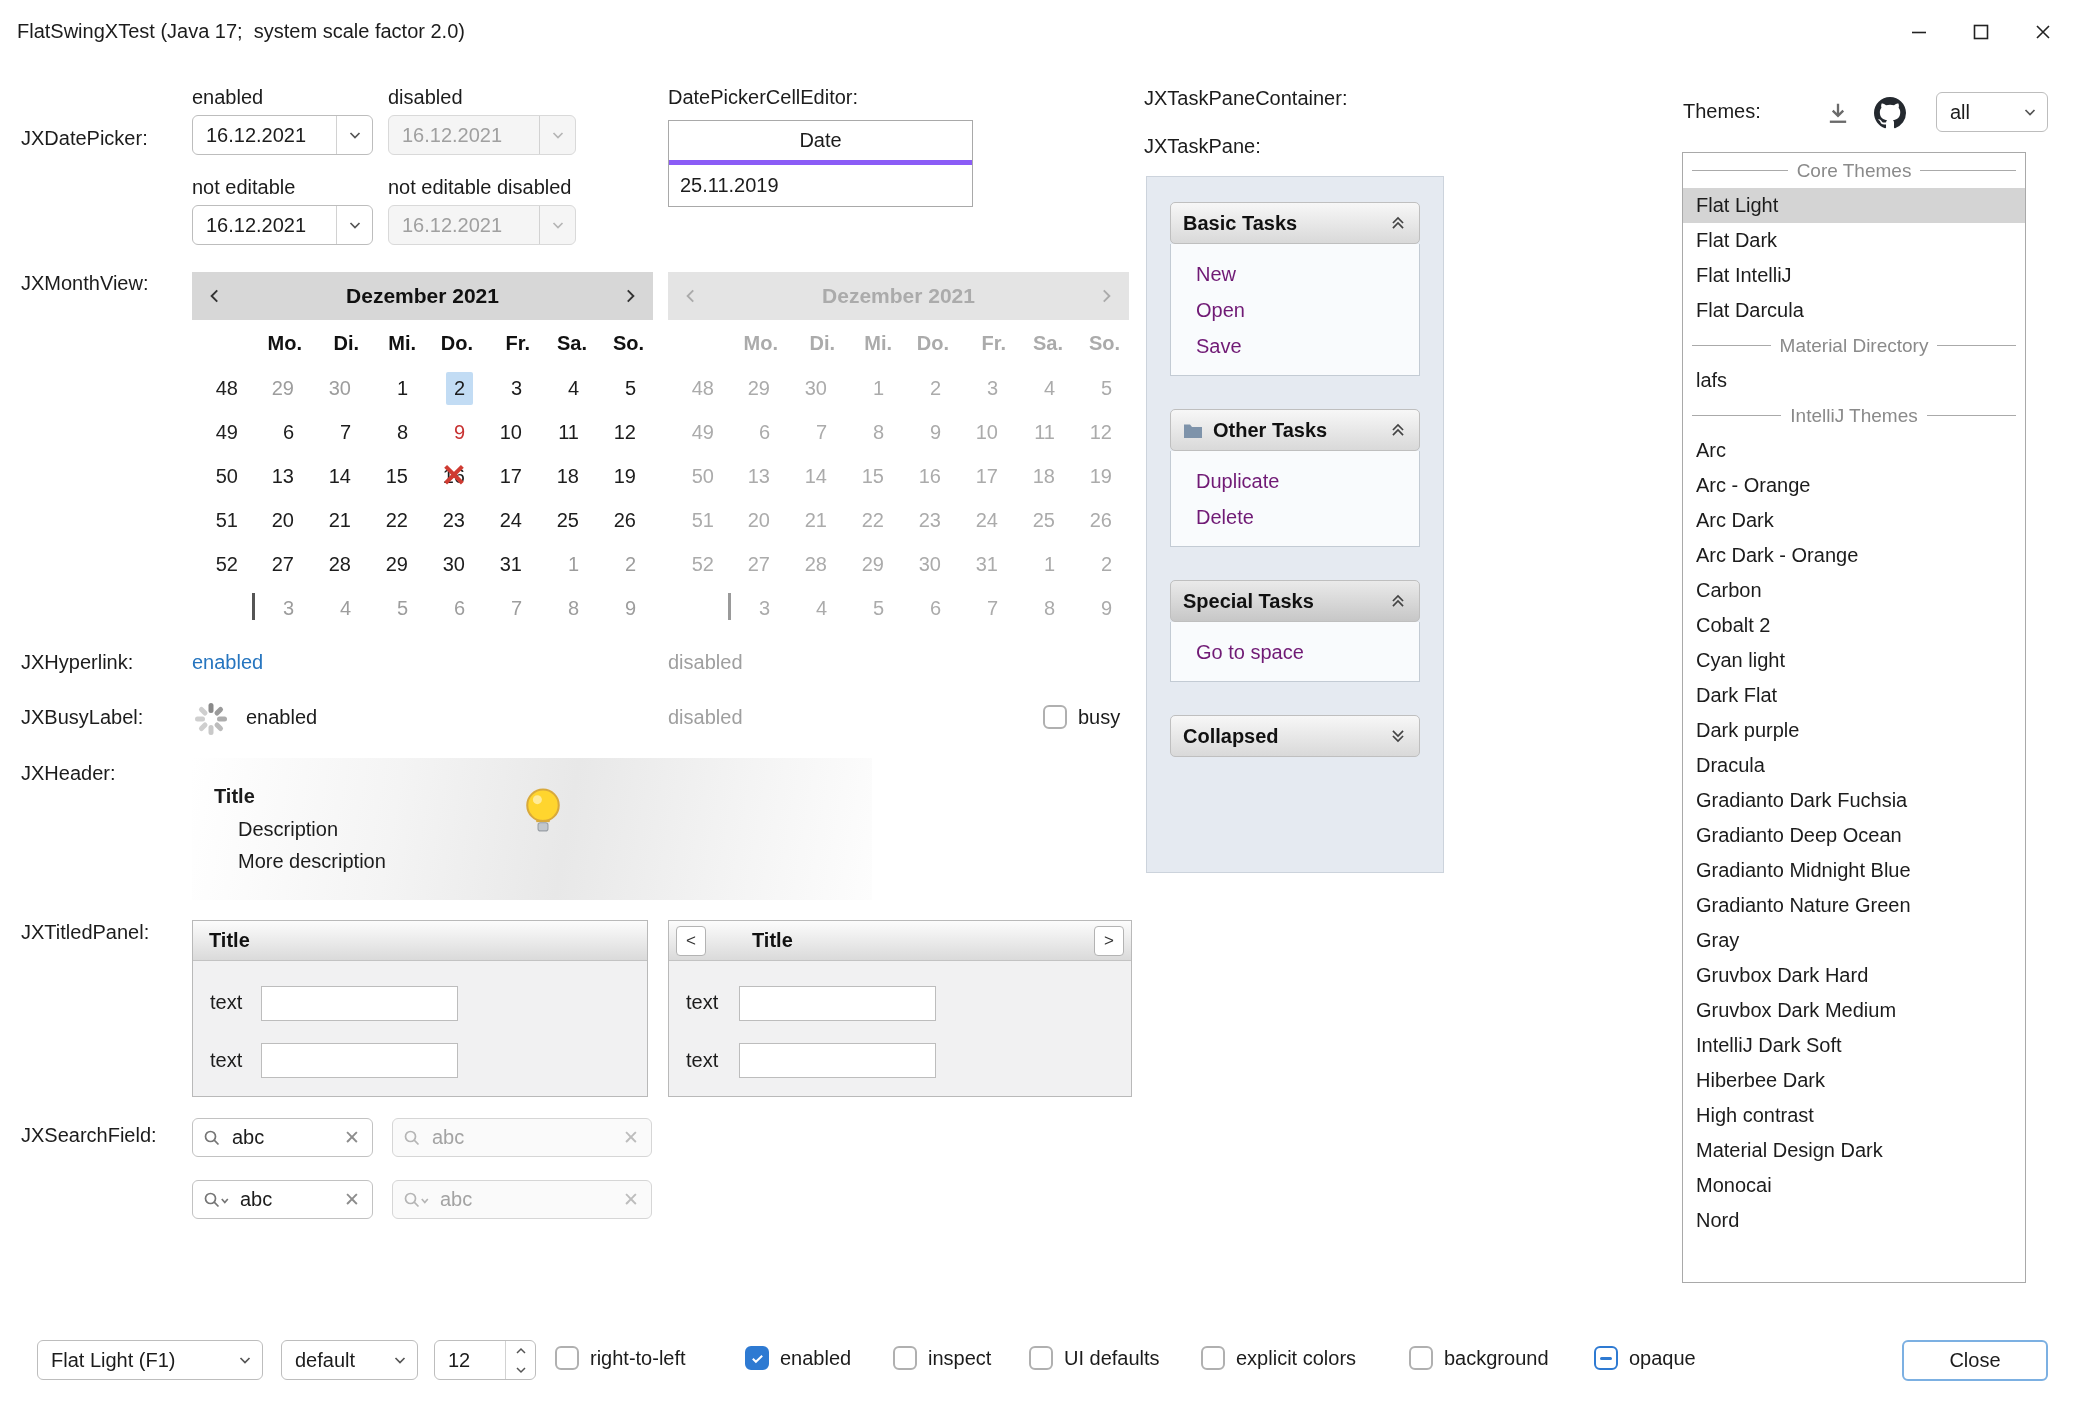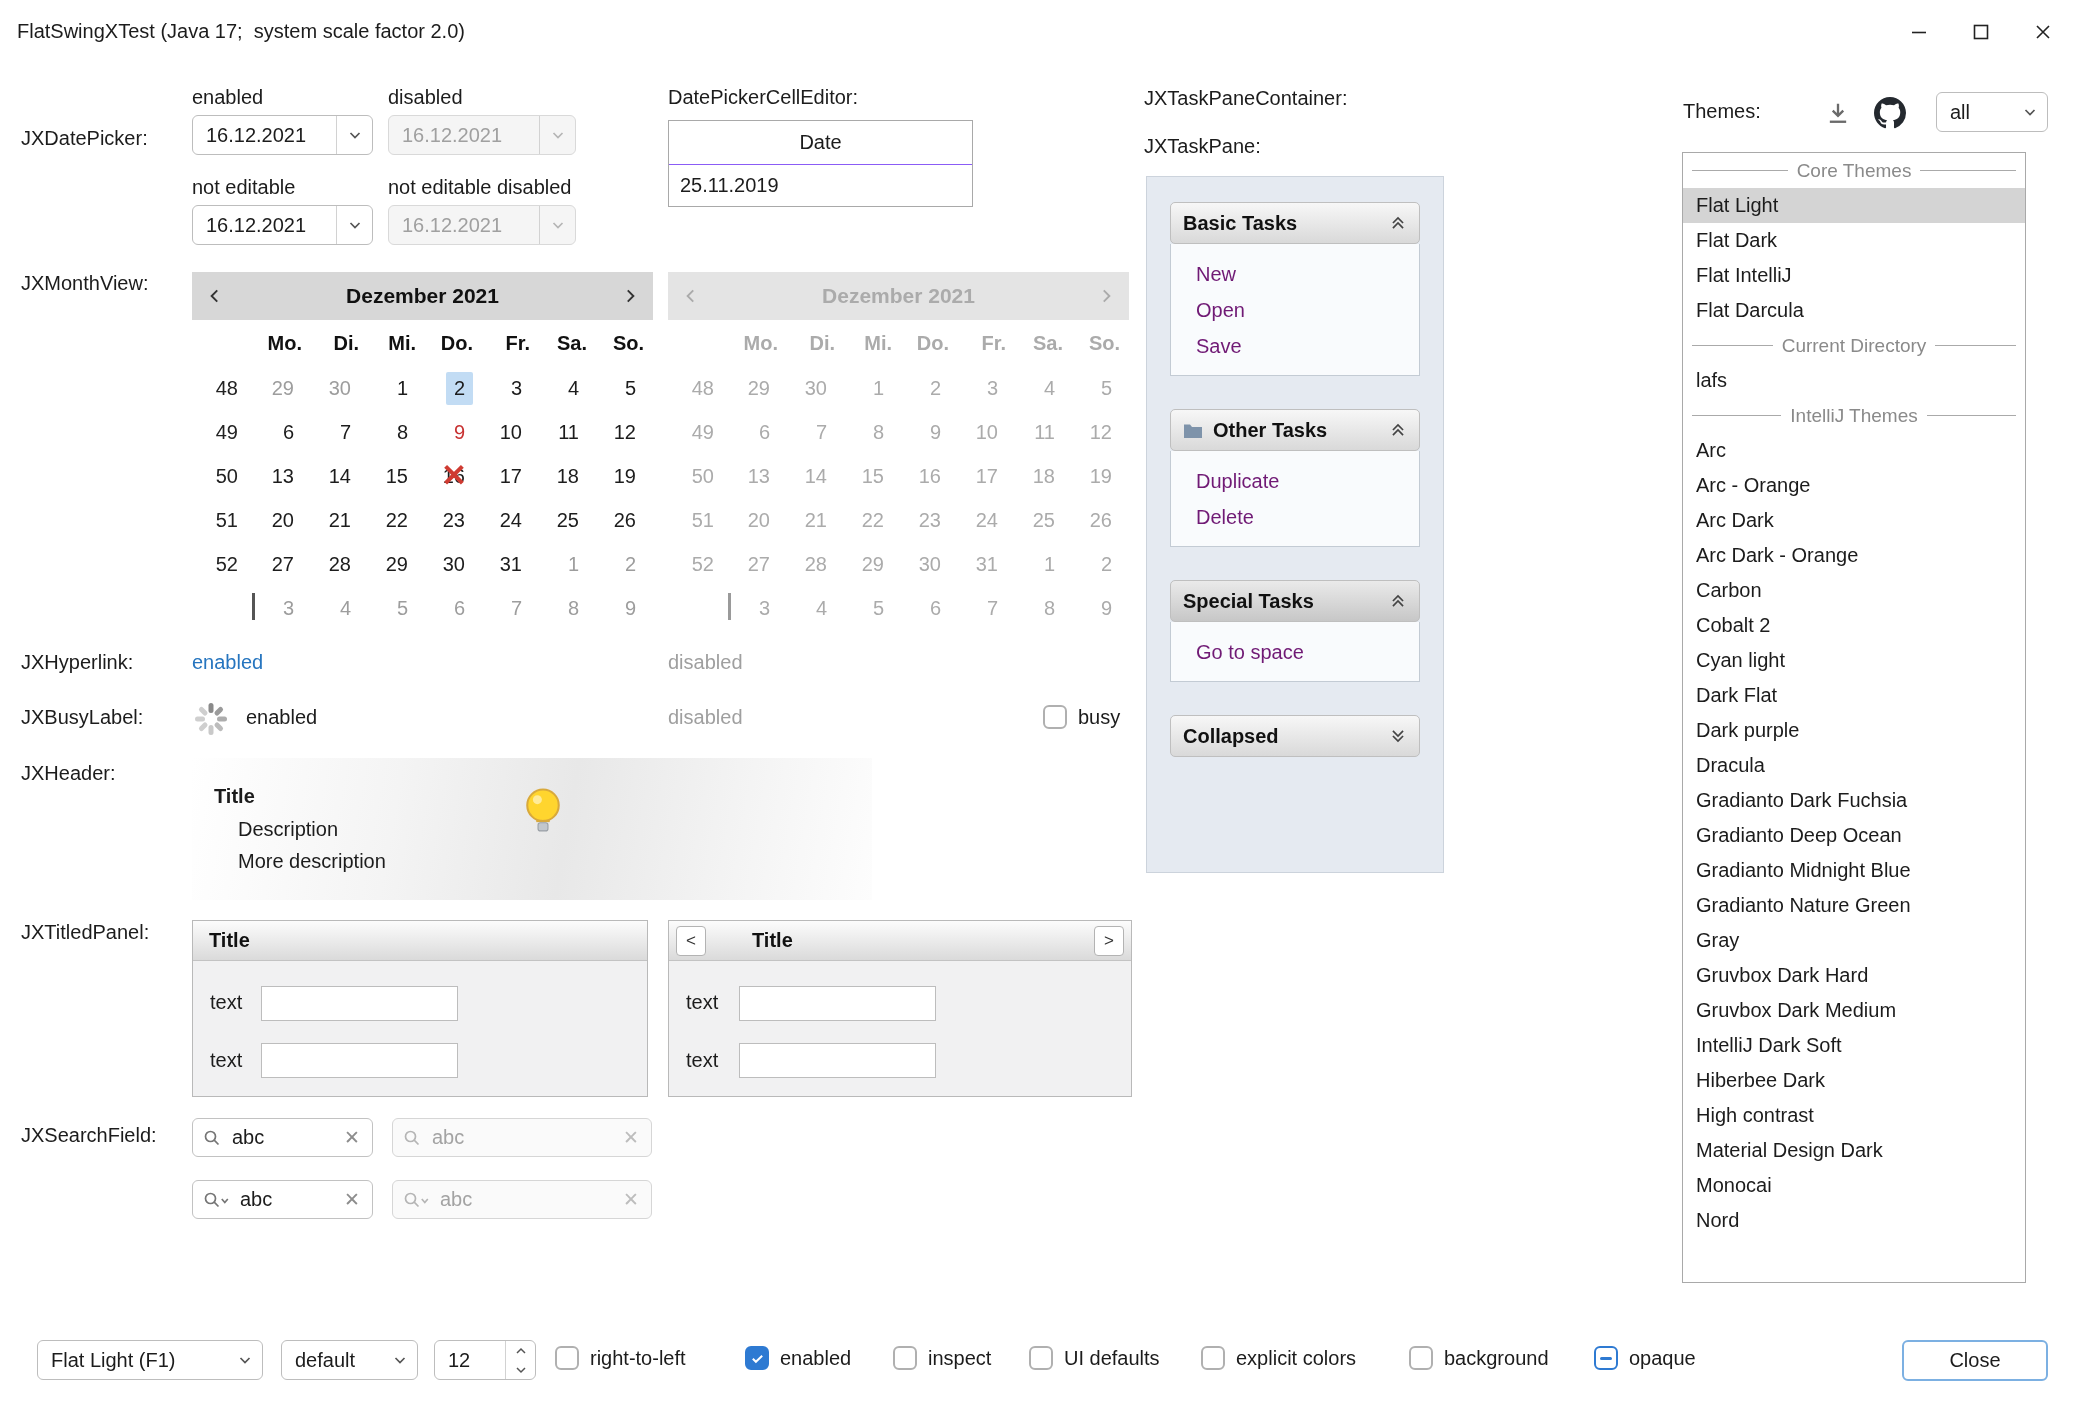--- a/index.html
+++ b/index.html
@@ -21,21 +21,21 @@
   .combo{position:absolute;height:40px;background:#fff;border:1px solid #bdbdbd;border-radius:6px;display:flex;align-items:center;overflow:hidden}
   .combo .val{padding-left:13px;flex:1;white-space:nowrap}
   .combo .arrow{width:34px;display:flex;align-items:center;justify-content:center;flex:none}
   .picker .arrow{border-left:1px solid #d2d2d2;height:100%;width:36px}
   .combo.disabled{background:#f5f5f5;border-color:#d9d9d9;color:#a0a0a0}
   .chev path{stroke:#555}
   .combo.disabled .chev path{stroke:#b5b5b5}
 
   
   .ce-table{position:absolute;left:668px;top:120px;width:305px;border:1px solid #a9a9a9;background:#fff}
-  .ce-head{height:44px;display:flex;align-items:center;justify-content:center;border-bottom:1px solid #8b5cf6}
+  .ce-head{height:44px;display:flex;align-items:center;justify-content:center;border-bottom:5px solid #8b5cf6}
   .ce-row{height:41px;display:flex;align-items:center;padding-left:11px}
 
   
   .cal{position:absolute;width:461px}
   #cal1{left:192px;top:272px}
   #cal2{left:668px;top:272px}
   .cal-head{height:48px;background:#d7d7d7;display:flex;align-items:center}
   .cal-arrow{width:46px;height:100%;display:flex;align-items:center;justify-content:center}
   .cal-arrow svg path{stroke:#333}
   .cal-title{flex:1;text-align:center;font-weight:bold;font-size:21px;color:#111}
@@ -696,21 +696,21 @@
 </div>
 <div id="theme-list">
     <div class="theme-sep">
       <span class="theme-sep-text">Core Themes</span>
     </div>
     <div class="theme-item selected">Flat Light</div>
     <div class="theme-item">Flat Dark</div>
     <div class="theme-item">Flat IntelliJ</div>
     <div class="theme-item">Flat Darcula</div>
     <div class="theme-sep">
-      <span class="theme-sep-text">Current Directory</span>
+      <span class="theme-sep-text">Material Directory</span>
     </div>
     <div class="theme-item">lafs</div>
     <div class="theme-sep">
       <span class="theme-sep-text">IntelliJ Themes</span>
     </div>
     <div class="theme-item">Arc</div>
     <div class="theme-item">Arc - Orange</div>
     <div class="theme-item">Arc Dark</div>
     <div class="theme-item">Arc Dark - Orange</div>
     <div class="theme-item">Carbon</div>

